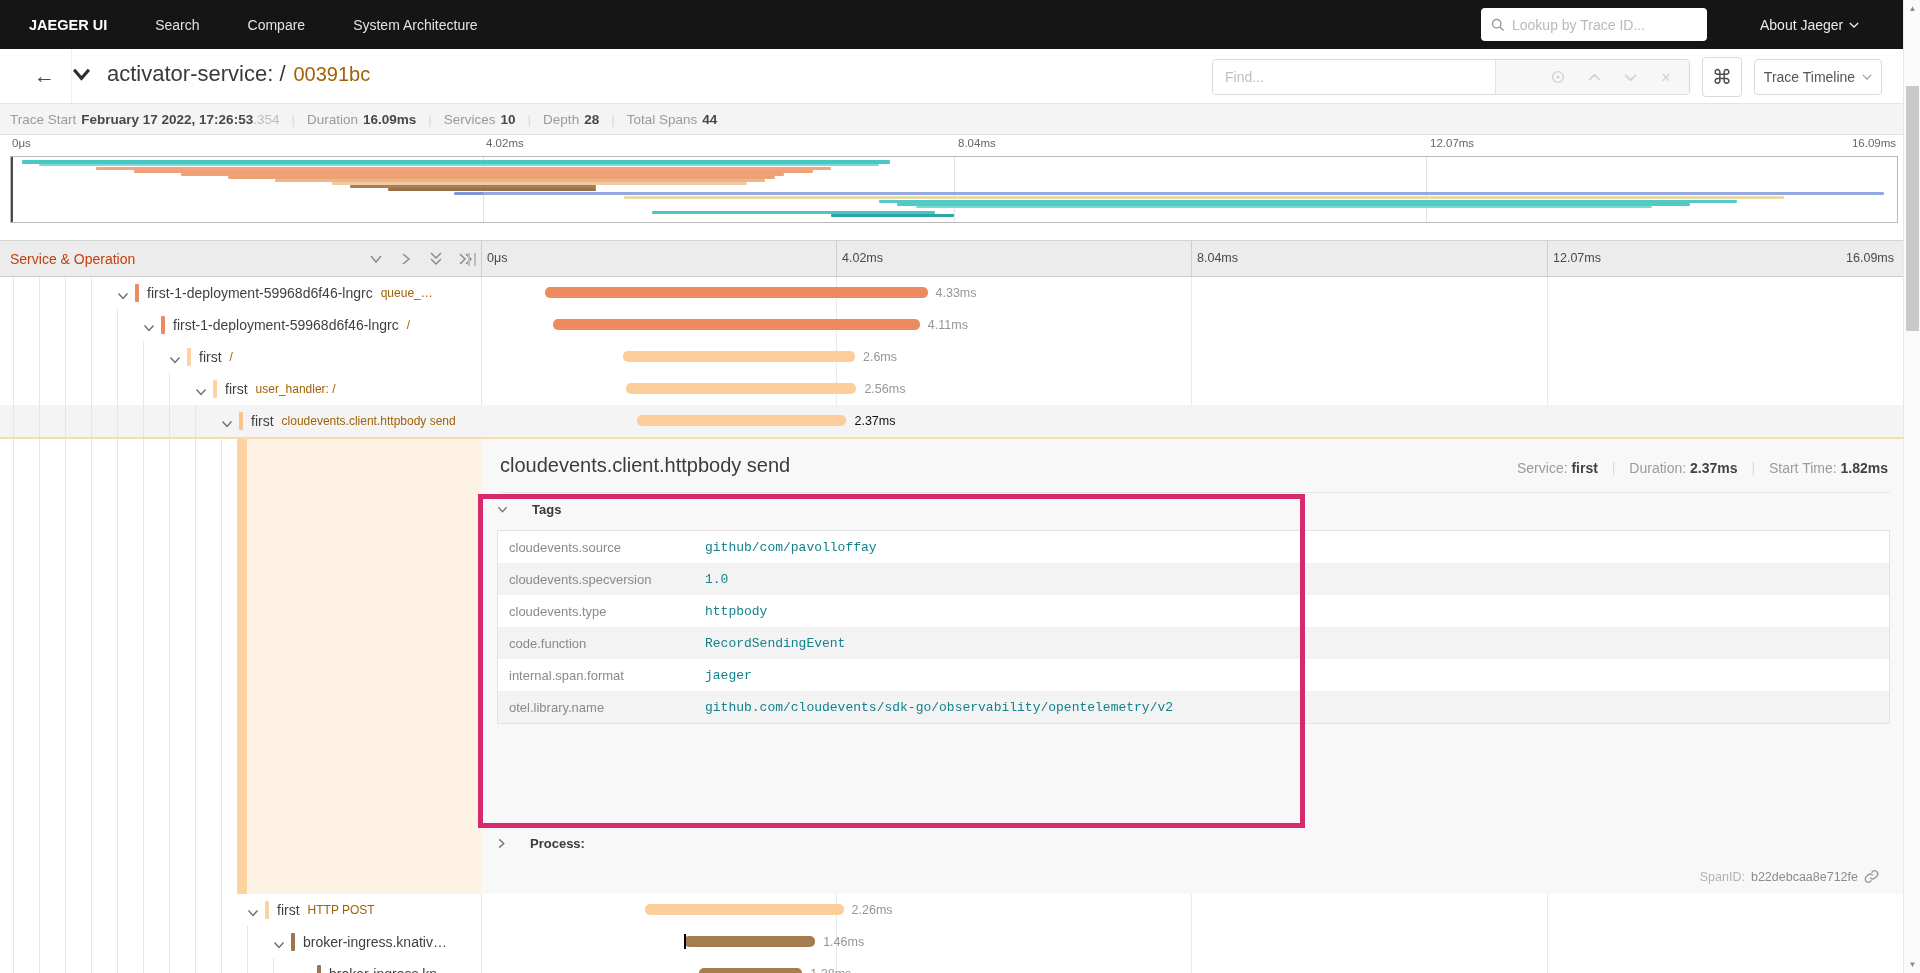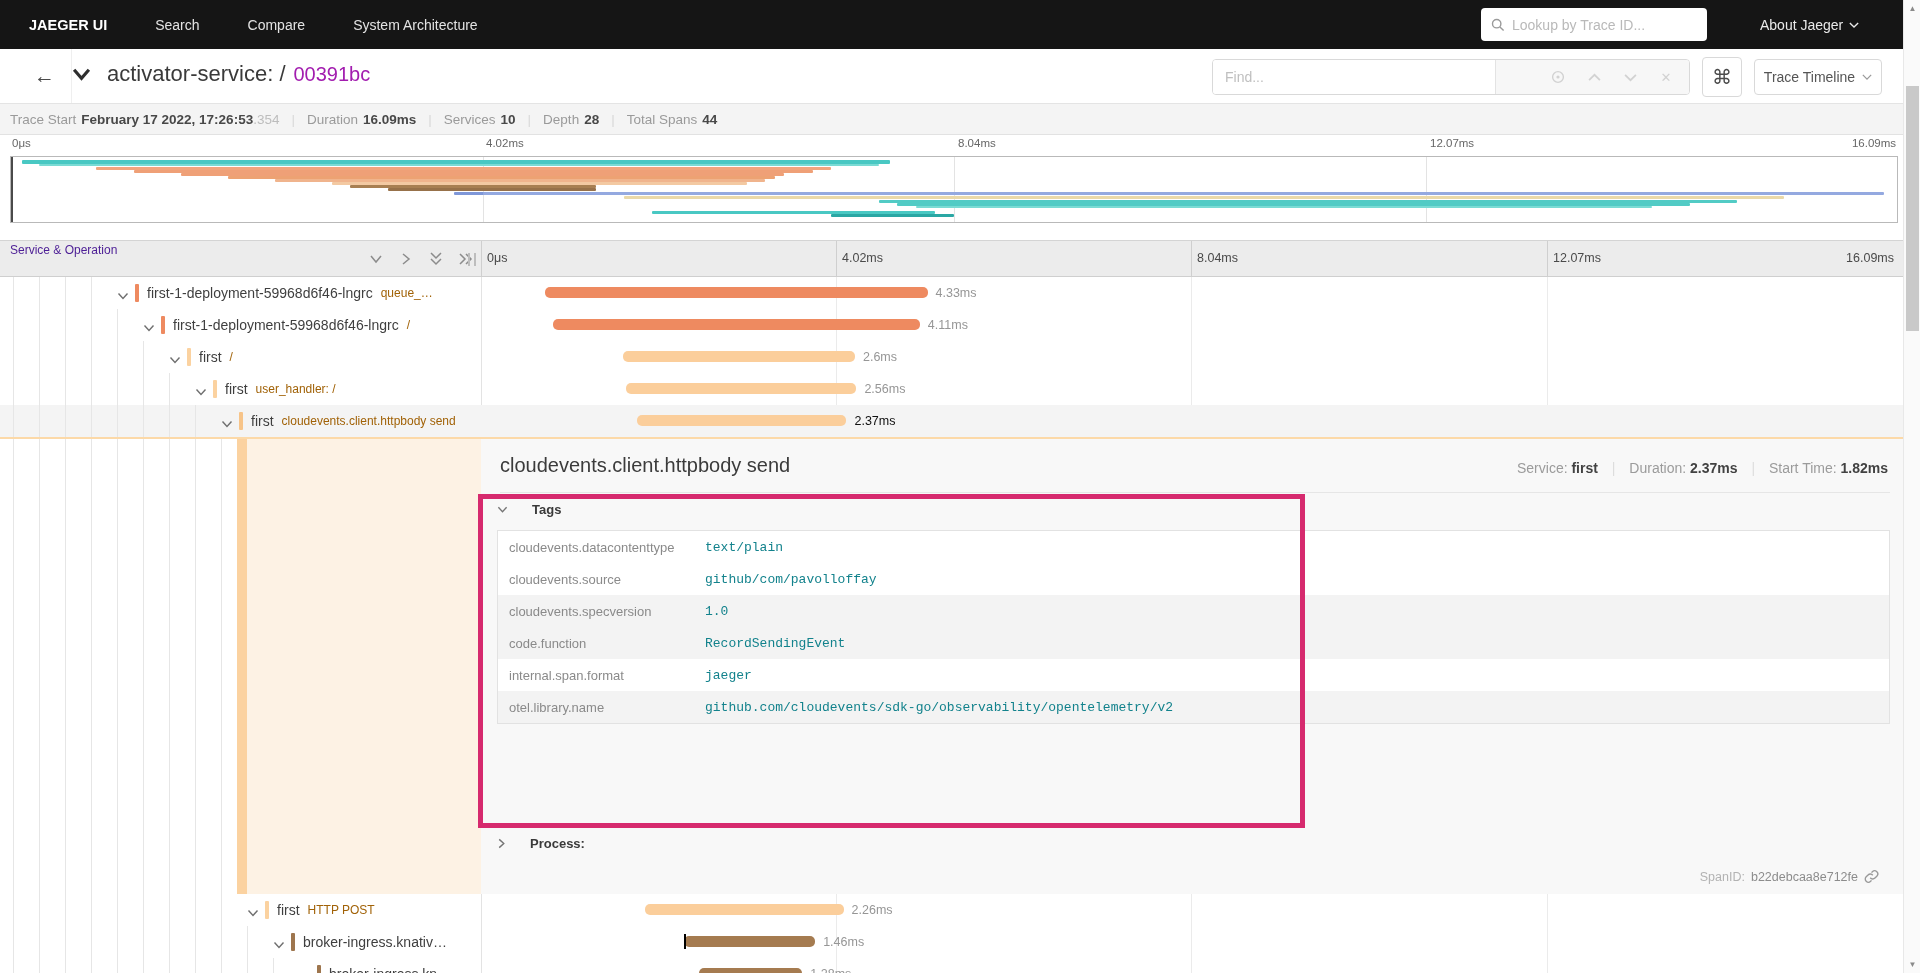--- a/index.html
+++ b/index.html
@@ -22,21 +22,21 @@
     color:#e9e9e9; font-size:14px; cursor:pointer; gap:6px; }
 
   
   .page-header { position:absolute; left:0; top:49px; width:1903px; height:55px; background:#fff;
     border-bottom:1px solid #e4e4e4; }
   .back-btn { position:absolute; left:18px; top:0; width:54px; height:54px; display:flex;
     align-items:center; justify-content:center; font-size:21px; color:#4a4a4a; cursor:pointer;
     border-right:1px solid #efefef; }
   .title-chev { position:absolute; left:72px; top:17px; cursor:pointer; }
   .trace-title { position:absolute; left:107px; top:12px; font-size:22px; color:#3a3a3a; white-space:nowrap; }
-  .trace-title .tid { color:#a21caf; margin-left:8px; font-size:20px; }
+  .trace-title .tid { color:#a16207; margin-left:8px; font-size:20px; }
   .find-group { position:absolute; left:1212px; top:10px; width:478px; height:36px;
     border:1px solid #d9d9d9; border-radius:4px; display:flex; overflow:hidden; background:#fff; }
   .find-group input { border:none; outline:none; width:282px; padding:0 12px; font-size:14px;
     font-family:"Liberation Sans",sans-serif; color:#444; }
   .find-group input::placeholder { color:#bfbfbf; }
   .find-icons { flex:1; background:#f7f7f7; border-left:1px solid #e3e3e3; display:flex;
     align-items:center; justify-content:flex-end; gap:22px; padding-right:16px; }
   .find-icons .fi { color:#d2d2d2; width:14px; height:14px; display:flex; align-items:center;
     justify-content:center; cursor:pointer; font-size:13px; }
   .cmd-btn { position:absolute; left:1702px; top:8px; width:40px; height:40px; border:1px solid #d9d9d9;
@@ -59,21 +59,21 @@
   .minimap-labels span { position:absolute; top:0; }
   .minimap { position:absolute; left:10px; top:156px; width:1888px; height:67px; background:#fff;
     border:1px solid #b9b9b9; cursor:crosshair; }
   .mm-grid { position:absolute; top:0; bottom:0; width:1px; background:#e3e3e3; }
   .mm-handle { position:absolute; left:0; top:0; bottom:0; width:2px; background:#4a4a4a; }
   .mbar { position:absolute; border-radius:1px; }
 
   
   .tl-header { position:absolute; left:0; top:240px; width:1903px; height:37px; background:#ececec;
     border-top:1px solid #d4d4d4; border-bottom:1px solid #cfcfcf; font-size:13px; color:#4a4a4a; }
-  .tlh-left-label { position:absolute; left:10px; top:2px; font-size:12px; color:#4c1d95; }
+  .tlh-left-label { position:absolute; left:10px; top:10px; font-size:14px; color:#c2410c; }
   .tlh-icons { position:absolute; left:368px; top:10px; display:flex; gap:14px; }
   .tlh-icons .ic { width:16px; height:16px; display:flex; align-items:center; justify-content:center; cursor:pointer; }
   .tlh-grip { position:absolute; left:468px; top:12px; width:8px; height:13px; cursor:col-resize;
     border-left:2px solid #bdbdbd; border-right:2px solid #bdbdbd; }
   .tlh-col { position:absolute; top:0; height:100%; border-left:1px solid #cfcfcf; }
   .tlh-tick { position:absolute; top:10px; font-size:12.5px; color:#4a4a4a; }
 
   
   #rows-layer { position:absolute; left:0; top:277px; width:1903px; height:696px; }
   .col-line { position:absolute; top:0; bottom:0; width:1px; background:#ebebeb; z-index:0; }
@@ -408,30 +408,30 @@
         <div class="d-divider"></div>
 
         <div class="acc-header" style="top:63px">
           <svg width="11" height="9" viewBox="0 0 12 9" fill="none" stroke="#757575" stroke-width="1.5">
               <polyline points="1.5,2 6,7 10.5,2"></polyline>
             </svg>
           <span class="lbl">Tags</span>
         </div>
         <div class="tags-table" id="tags-table">
             <div class="tag-row">
-              <span class="tag-key">cloudevents.datacontenttype</span>
-              <span class="tag-val">text/plain</span>
-            </div>
-            <div class="tag-row">
               <span class="tag-key">cloudevents.source</span>
               <span class="tag-val">github/com/pavolloffay</span>
             </div>
             <div class="tag-row alt">
               <span class="tag-key">cloudevents.specversion</span>
               <span class="tag-val">1.0</span>
+            </div>
+            <div class="tag-row">
+              <span class="tag-key">cloudevents.type</span>
+              <span class="tag-val">httpbody</span>
             </div>
             <div class="tag-row alt">
               <span class="tag-key">code.function</span>
               <span class="tag-val">RecordSendingEvent</span>
             </div>
             <div class="tag-row">
               <span class="tag-key">internal.span.format</span>
               <span class="tag-val">jaeger</span>
             </div>
             <div class="tag-row alt">

